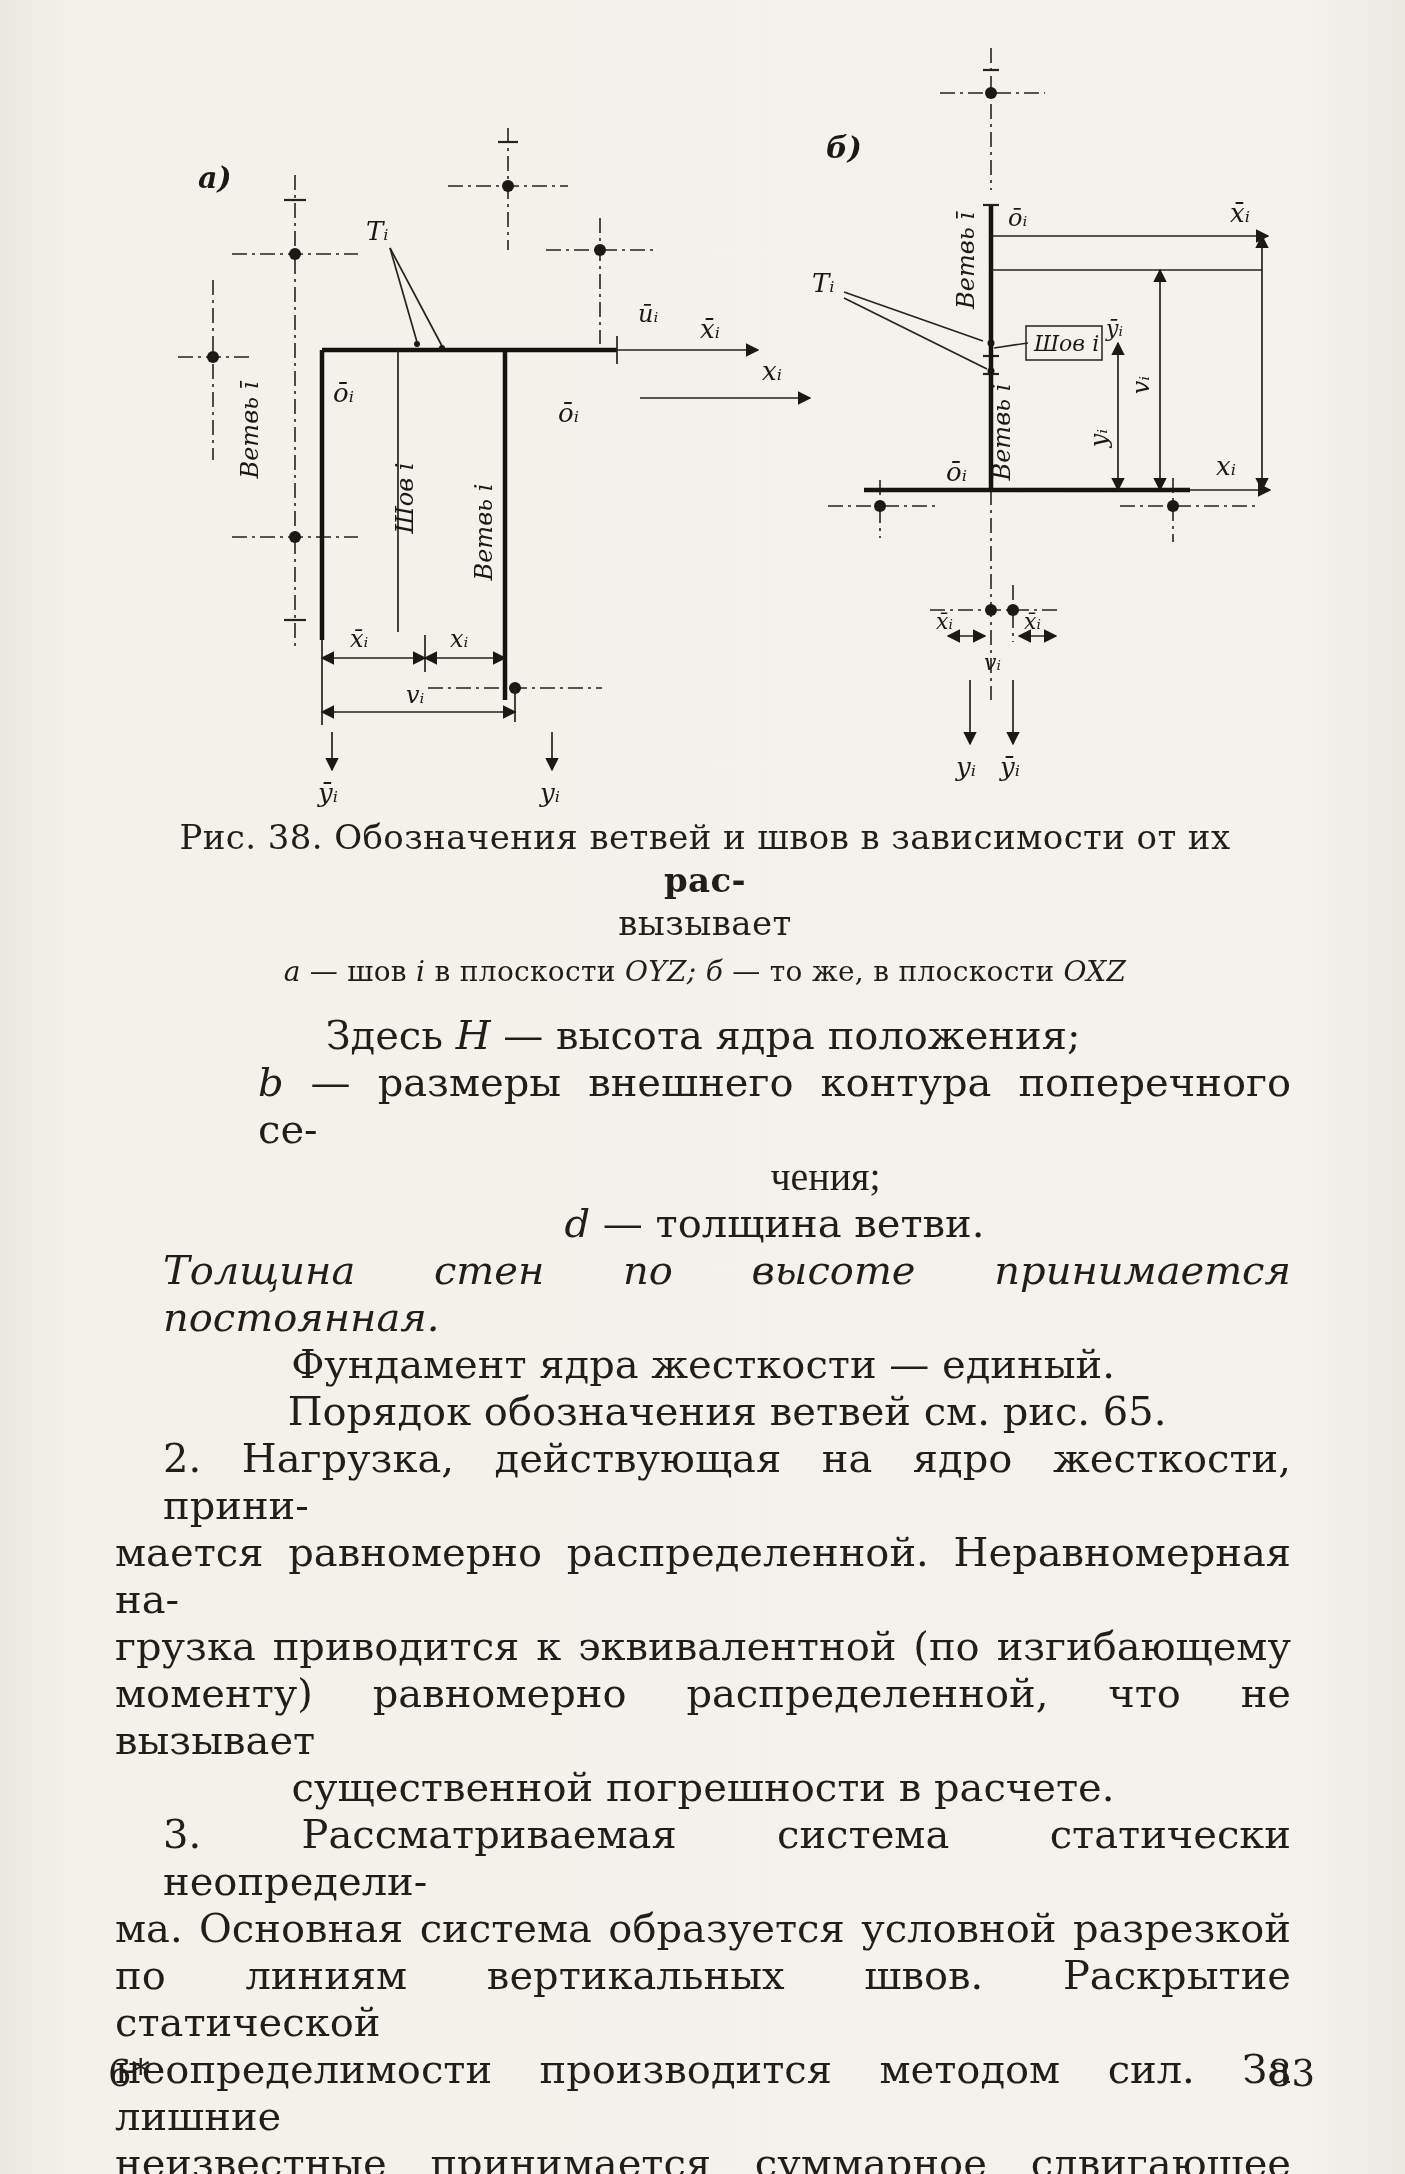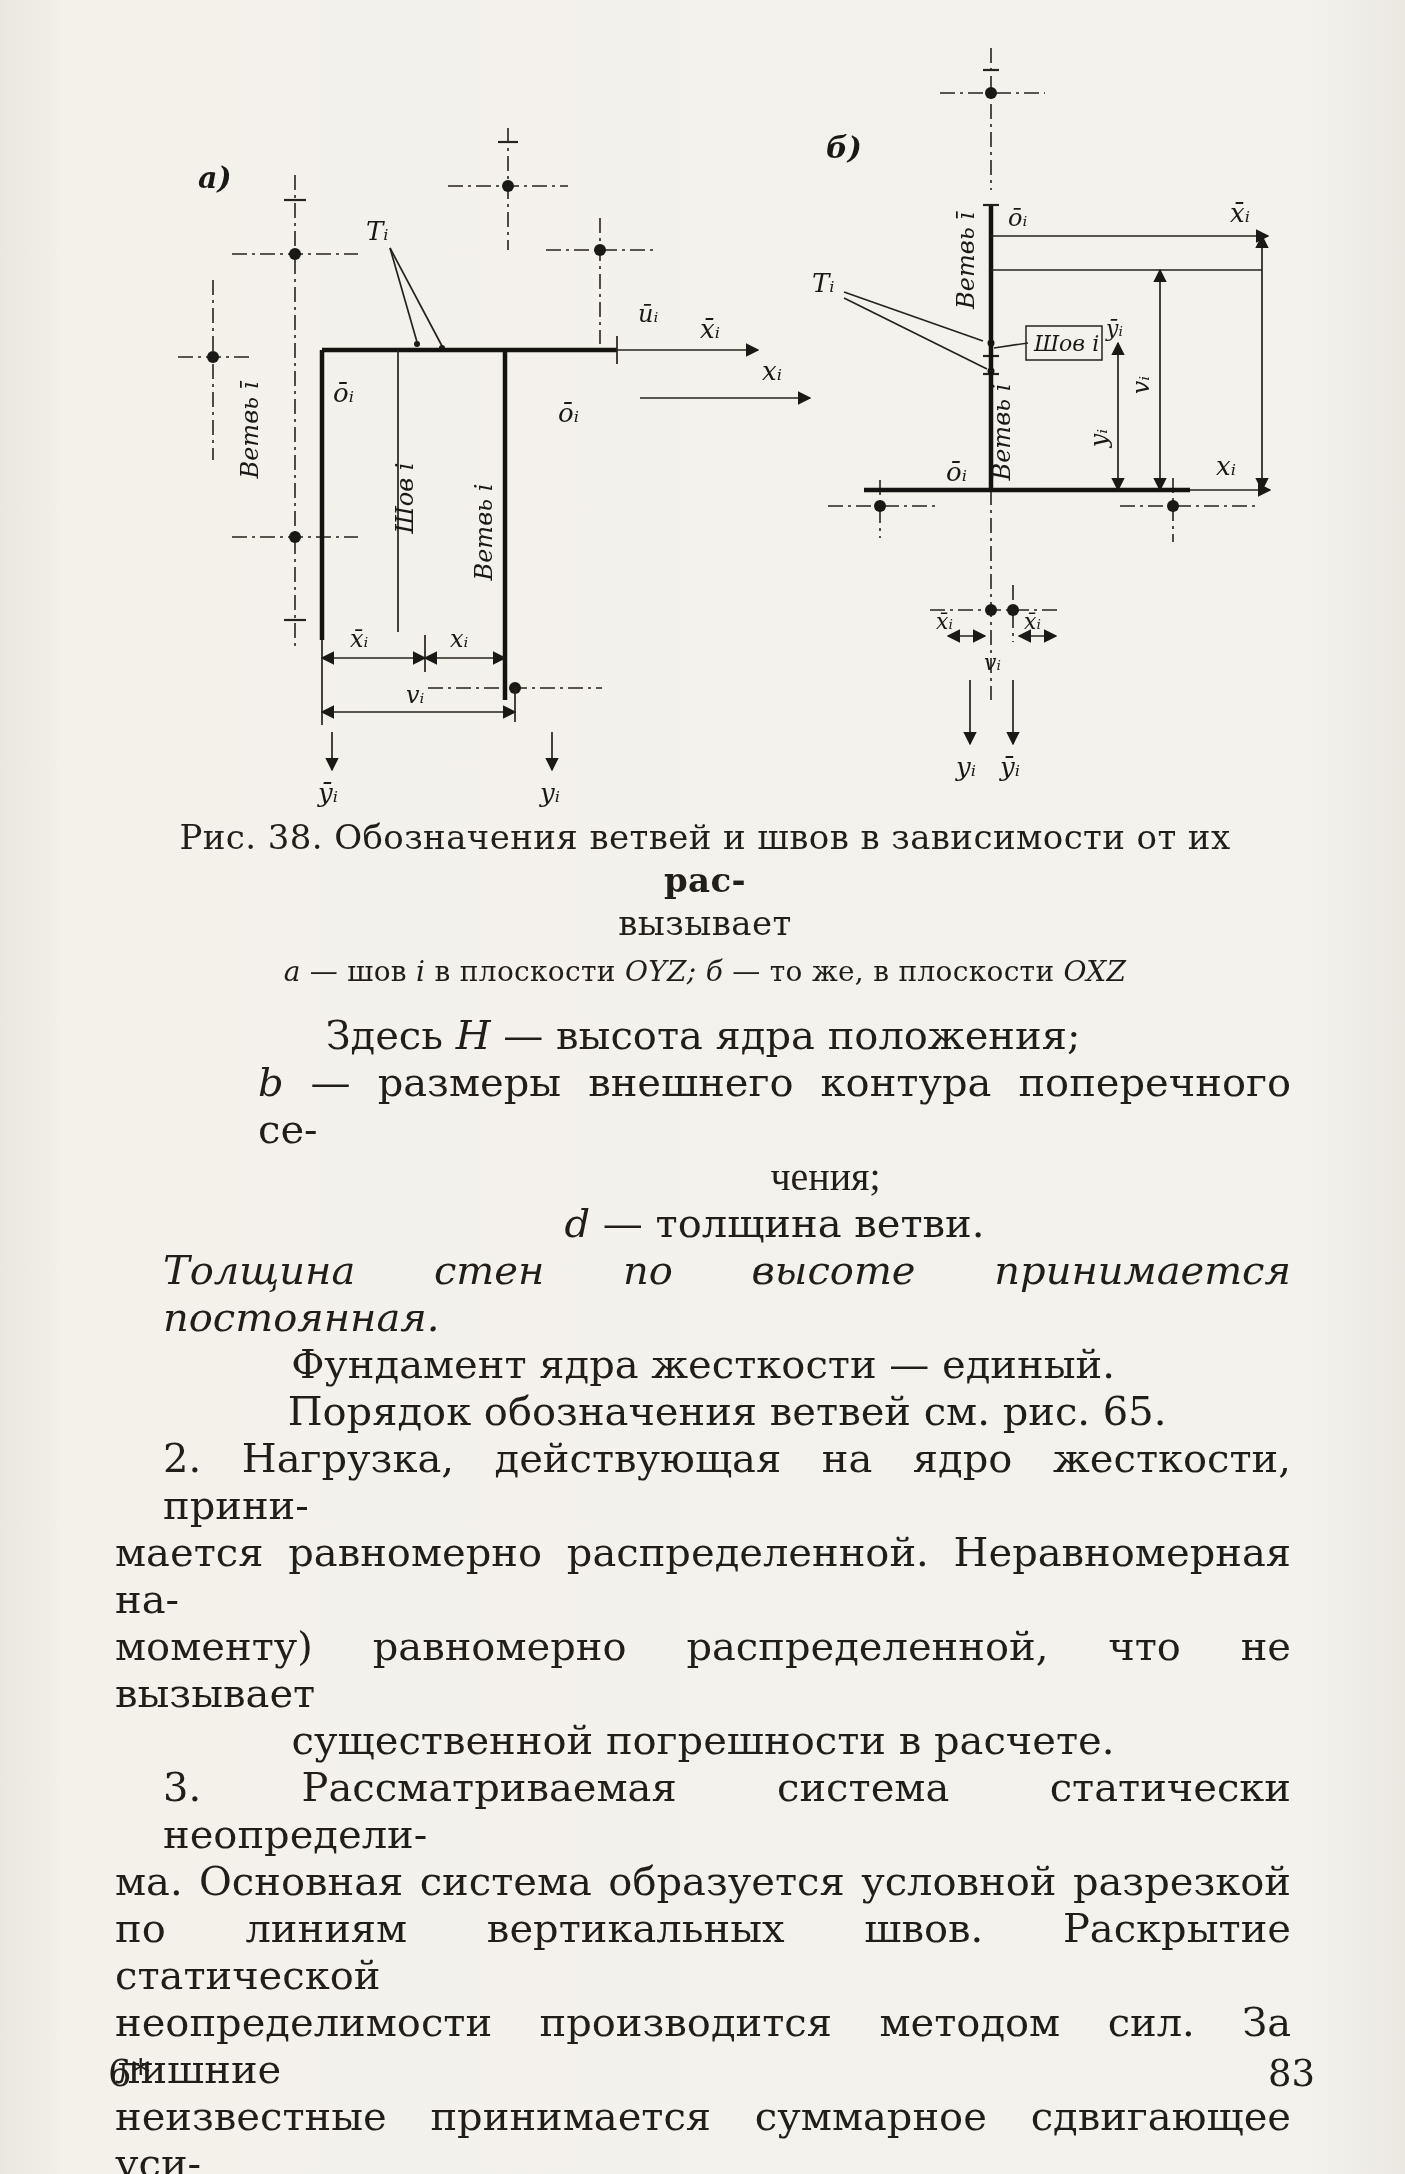--- a/index.html
+++ b/index.html
@@ -215,20 +215,21 @@
   <div class="body">
       <div class="bline"><span>Здесь </span><span class="it">H</span><span> — высота ядра положения;</span></div>
       <div class="bline just" style="padding-left: 143px;"><span class="it">b</span><span> — размеры внешнего контура поперечного се-</span></div>
       <div class="bline" style="padding-left: 245px; font-family: Liberation Serif, serif;"><span>чения;</span></div>
       <div class="bline" style="padding-left: 143px;"><span class="it">d</span><span> — толщина ветви.</span></div>
       <div class="bline just" style="padding-left: 48px; font-style: italic;"><span>Толщина стен по высоте принимается постоянная.</span></div>
       <div class="bline"><span>Фундамент ядра жесткости — единый.</span></div>
       <div class="bline" style="padding-left: 48px;"><span>Порядок обозначения ветвей см. рис. 65.</span></div>
       <div class="bline just" style="padding-left: 48px;"><span>2. Нагрузка, действующая на ядро жесткости, прини-</span></div>
       <div class="bline just"><span>мается равномерно распределенной. Неравномерная на-</span></div>
+      <div class="bline just"><span>грузка приводится к эквивалентной (по изгибающему</span></div>
       <div class="bline just"><span>моменту) равномерно распределенной, что не вызывает</span></div>
       <div class="bline"><span>существенной погрешности в расчете.</span></div>
       <div class="bline just" style="padding-left: 48px;"><span>3. Рассматриваемая система статически неопредели-</span></div>
       <div class="bline just"><span>ма. Основная система образуется условной разрезкой</span></div>
       <div class="bline just"><span>по линиям вертикальных швов. Раскрытие статической</span></div>
       <div class="bline just"><span>неопределимости производится методом сил. За лишние</span></div>
       <div class="bline just"><span>неизвестные принимается суммарное сдвигающее уси-</span></div>
     </div>
 
   <div class="footer">

